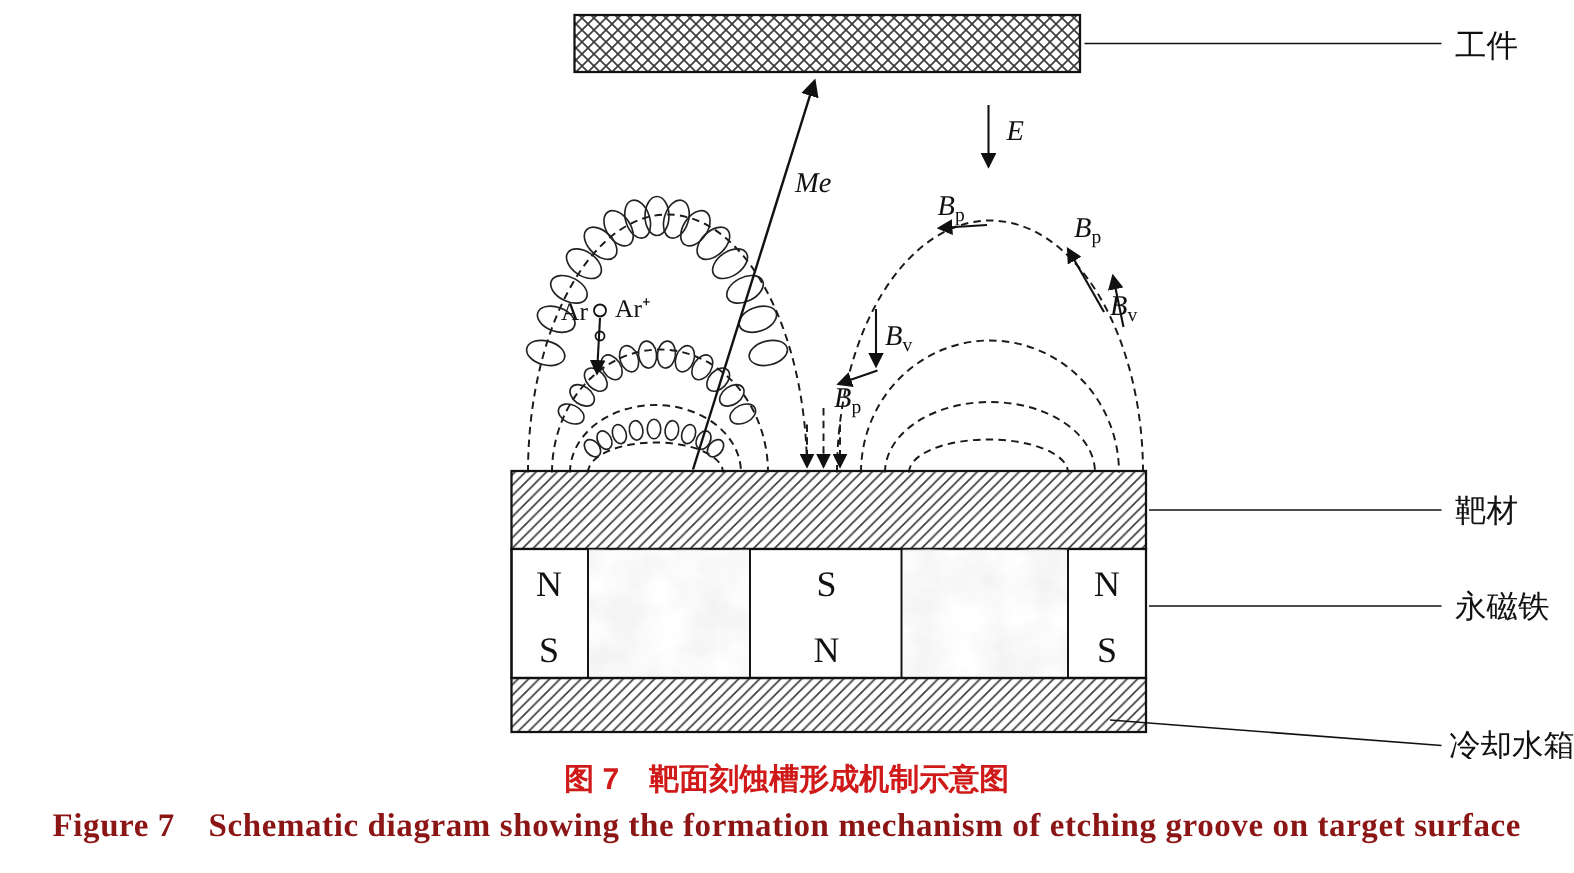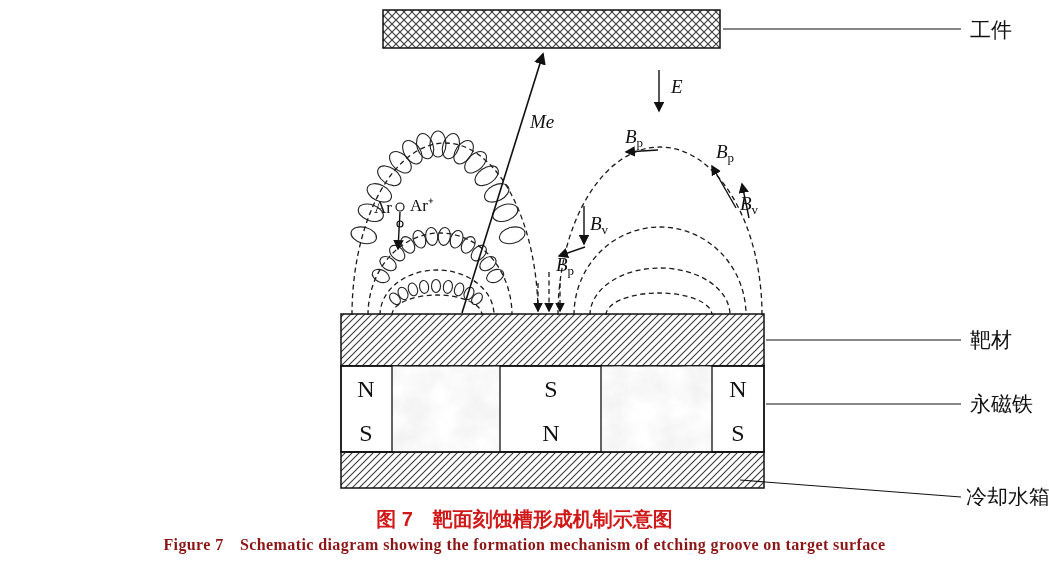--- a/index.html
+++ b/index.html
@@ -14,21 +14,21 @@
   .rom  { font-size:17px; font-style:normal; }
   .ln     { stroke:#111; stroke-width:1.4; fill:none; }
   .melin  { stroke:#111; stroke-width:1.6; fill:none; }
   .dash   { stroke:#1a1a1a; stroke-width:1.3; fill:none; stroke-dasharray:5 3.5; }
   .leader { stroke:#111; stroke-width:1.1; fill:none; }
   .box    { stroke:#111; stroke-width:1.5; }
   .cellbx { stroke:#111; stroke-width:1.3; fill:none; }
   .coil ellipse { stroke:#222; stroke-width:1.1; fill:none; }
   .caption { position:absolute; left:0; width:100%; text-align:center; font-weight:bold; }
   .caption-zh { top:506px; font-size:20px; font-family:"Liberation Sans", sans-serif; }
-  .caption-en { top:535px; font-size:16px; font-family:"Liberation Serif", serif; letter-spacing:0.4px; }
+  .caption-en { top:535px; font-size:22px; font-family:"Liberation Serif", serif; letter-spacing:0.4px; }
 </style>
 </head>
 <body>
 
 <svg class="stage" id="diagram" width="1049" height="506" viewBox="0 0 1049 506">
   <defs>
     <pattern id="crosshatch" patternUnits="userSpaceOnUse" width="8" height="8">
       <path d="M0,0 l8,8 M8,0 l-8,8" stroke="#3a3a3a" stroke-width="1.1"></path>
     </pattern>
     <pattern id="hatch" patternUnits="userSpaceOnUse" width="7" height="7">

